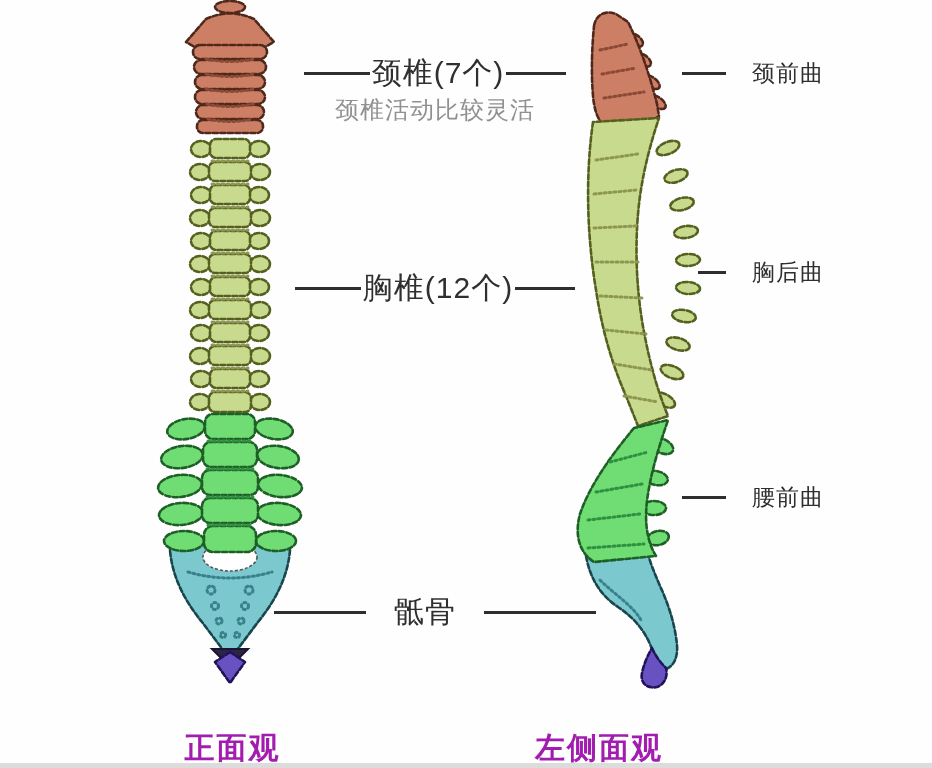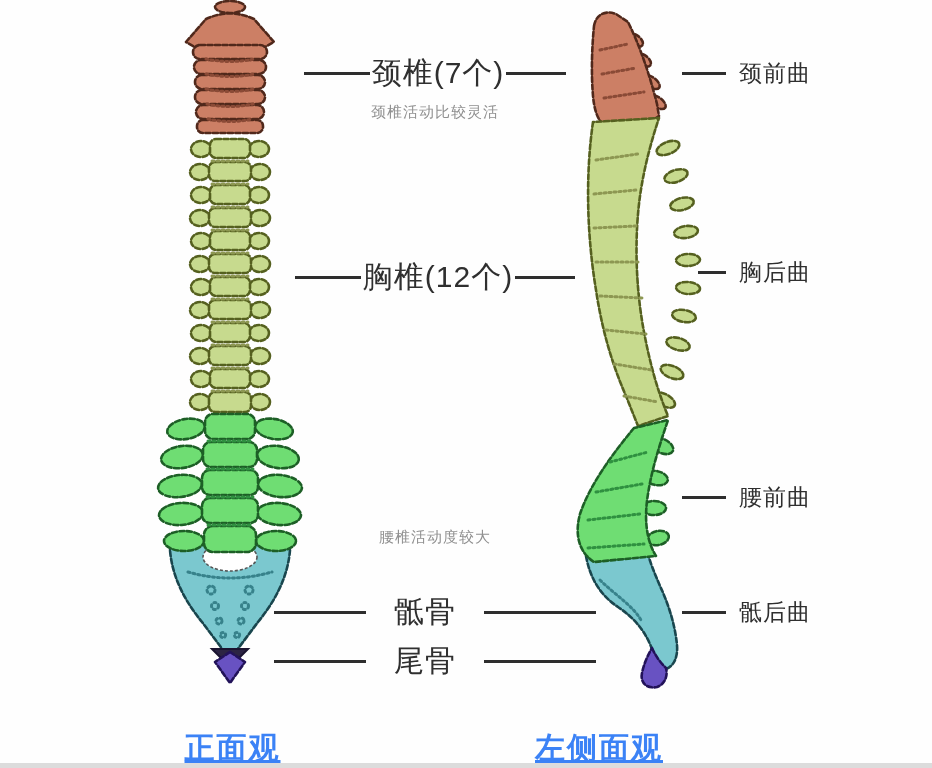--- a/index.html
+++ b/index.html
@@ -32,32 +32,32 @@
     position:absolute;left:270px;width:330px;height:40px;
     display:flex;align-items:center;justify-content:center;gap:2px;
   }
   .mid-row.long{gap:28px;}
   .ln{display:inline-block;height:3px;background:var(--connector,#2e2e2e);flex:0 0 auto;}
   .w-a{width:66px;} .w-b{width:60px;}
   .w-c{width:92px;} .w-d{width:112px;}
   .seg-title{font-size:30px;font-weight:500;letter-spacing:1px;white-space:nowrap;color:var(--label-text);}
   .subtitle{
     position:absolute;left:270px;width:330px;text-align:center;
-    font-size:15px;letter-spacing:1px;color:var(--subtitle-text,#909090);white-space:nowrap;margin-top:9px;
+    font-size:24px;letter-spacing:1px;color:var(--subtitle-text,#909090);white-space:nowrap;
   }
   .side-row{
     position:absolute;left:682px;width:180px;height:34px;
-    display:flex;align-items:center;gap:13px;
+    display:flex;align-items:center;gap:26px;
   }
   .ln-s{width:44px;height:3px;background:var(--connector,#2e2e2e);flex:0 0 auto;}
   .ln-s.short{width:28px;margin-left:16px;}
   .curve-label{font-size:23px;letter-spacing:1px;color:var(--label-text);white-space:nowrap;}
   .view-label{
     position:absolute;font-size:30px;font-weight:700;letter-spacing:2px;
-    text-align:center;color:#3b82f6;white-space:nowrap;text-decoration:underline;
+    text-align:center;color:#a21caf;white-space:nowrap;
   }
   .view-front{left:160px;width:145px;top:728px;}
   .view-side{left:514px;width:170px;top:728px;}
 </style>
 </head>
 <body>
 
 <div class="canvas">
 
   <svg class="spine front" viewBox="0 0 240 700">
@@ -229,54 +229,44 @@
     </g>
   </svg>
 
   <div class="mid-row" style="top:53px">
     <span class="ln w-a"></span>
     <span class="seg-title">颈椎(7个)</span>
     <span class="ln w-b"></span>
   </div>
   <div class="subtitle" style="top:94px">颈椎活动比较灵活</div>
 
-  <div class="mid-row" style="top:257px">
+  <div class="mid-row" style="top:268px">
     <span class="ln w-a"></span>
     <span class="seg-title">胸椎(12个)</span>
     <span class="ln w-b"></span>
   </div>
 
-  <div class="subtitle" style="top:519px">腰椎活动度较大</div>
 
   <div class="mid-row long" style="top:592px">
     <span class="ln w-c"></span>
     <span class="seg-title">骶骨</span>
     <span class="ln w-d"></span>
   </div>
 
-  <div class="mid-row long" style="top:641px">
-    <span class="ln w-c"></span>
-    <span class="seg-title">尾骨</span>
-    <span class="ln w-d"></span>
-  </div>
 
   <div class="side-row" style="top:56px">
     <span class="ln-s"></span>
     <span class="curve-label">颈前曲</span>
   </div>
   <div class="side-row" style="top:480px">
     <span class="ln-s"></span>
     <span class="curve-label">腰前曲</span>
   </div>
   <div class="side-row" style="top:255px">
     <span class="ln-s short"></span>
     <span class="curve-label">胸后曲</span>
   </div>
-  <div class="side-row" style="top:595px">
-    <span class="ln-s"></span>
-    <span class="curve-label">骶后曲</span>
-  </div>
 
   <div class="view-label view-front">正面观</div>
   <div class="view-label view-side">左侧面观</div>
 
   <div class="bottom-edge"></div>
 </div>
 
 </body></html>

